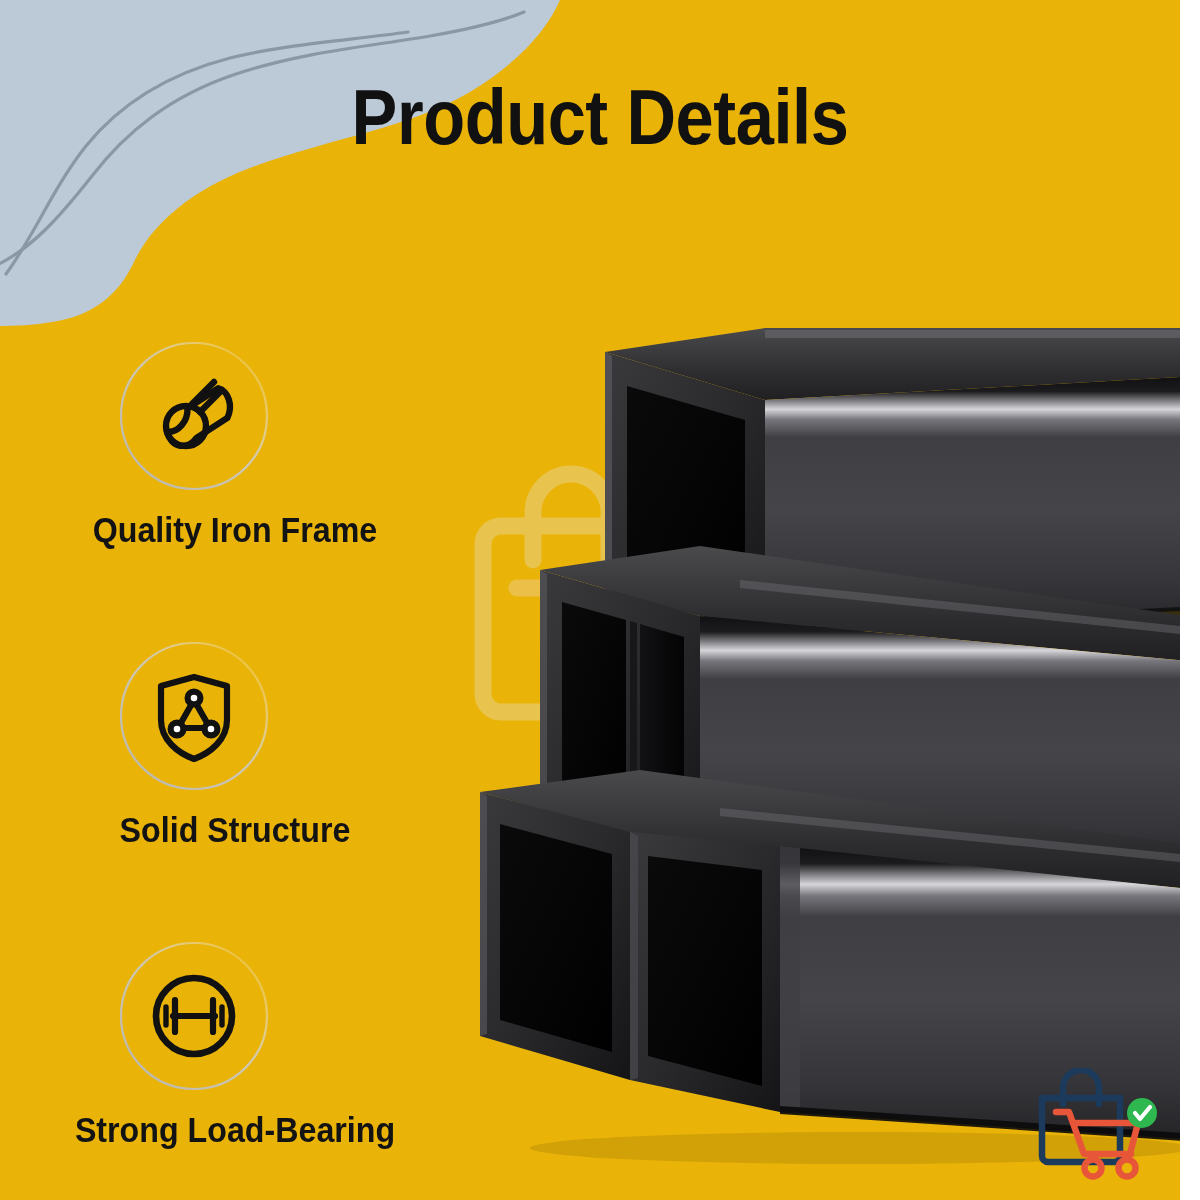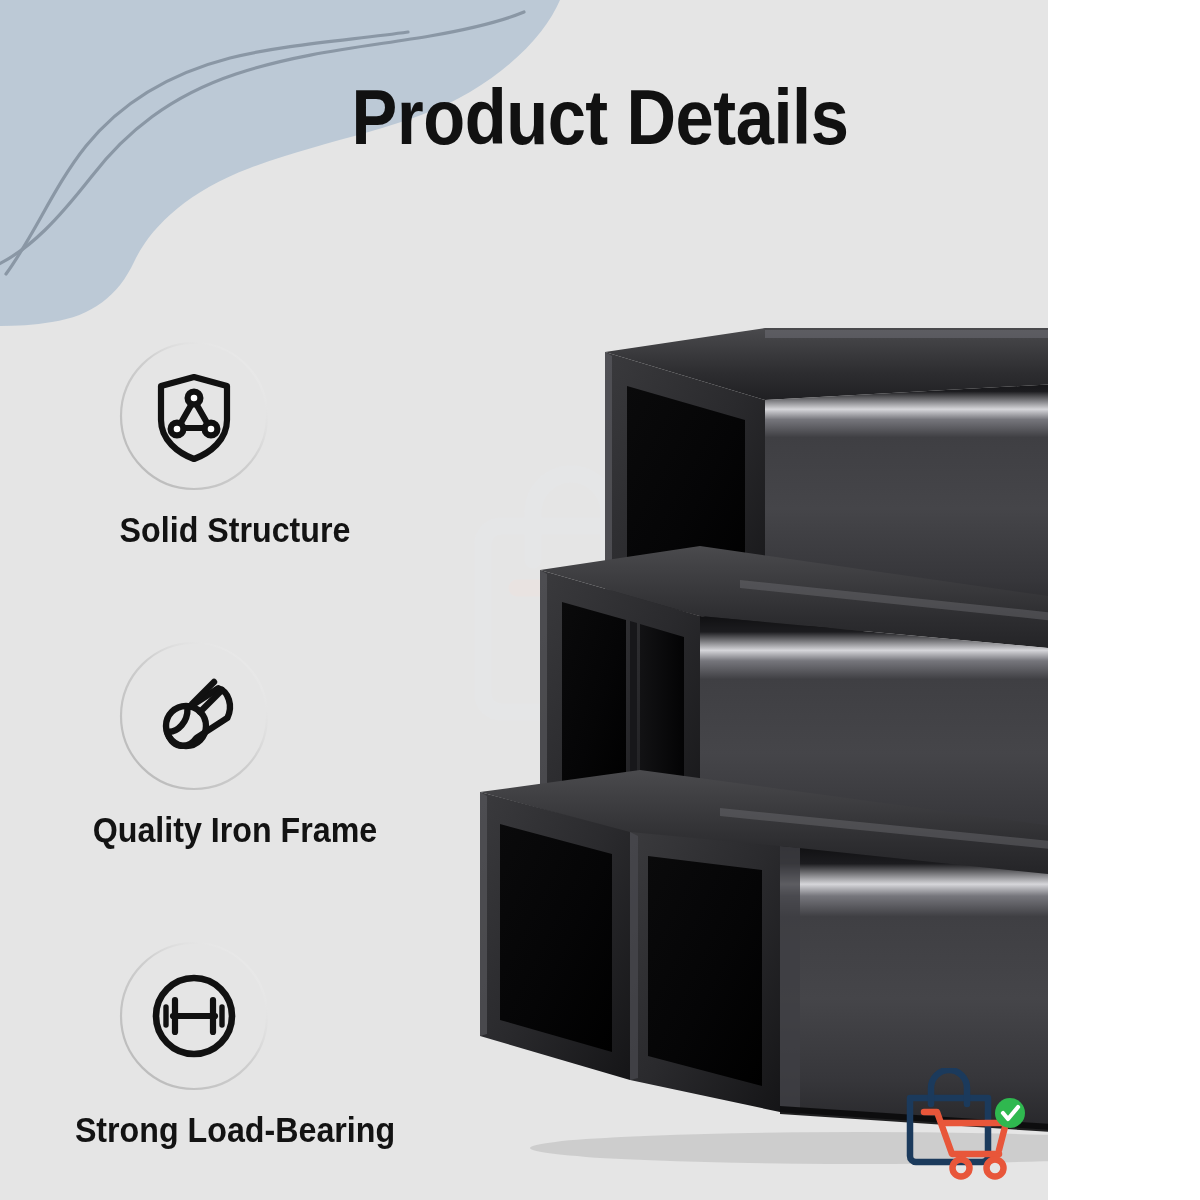--- a/index.html
+++ b/index.html
@@ -8,24 +8,25 @@
     background: #ffffff;
   }
   body {
     width: 1200px;
     height: 1200px;
     font-family: "Liberation Sans", sans-serif;
     overflow: hidden;
   }
   #stage {
     position: relative;
-    width: 1048px;
+    width: 1140px;
     height: 1200px;
-    background: #e5e5e5;
+    background: #eab308;
     overflow: hidden;
+    padding-left: 40px;
   }
 
   
   .blob-layer {
     position: absolute;
     left: 0; top: 0;
     width: 620px;
     height: 330px;
     pointer-events: none;
   }
@@ -146,63 +147,63 @@
   </div>
 
   <div class="page-title">Product Details</div>
 
   <div class="features">
 
     <div class="feature">
       <div class="feature-badge">
         <svg class="ring" viewBox="0 0 152 152">
           <defs>
+            <linearGradient id="ringGrad1" x1="0" y1="1" x2="1" y2="0">
+              <stop offset="0%" stop-color="#b5b5b5" stop-opacity="1"></stop>
+              <stop offset="55%" stop-color="#cccccc" stop-opacity="0.85"></stop>
+              <stop offset="100%" stop-color="#ffffff" stop-opacity="0"></stop>
+            </linearGradient>
+          </defs>
+          <circle cx="76" cy="76" r="73" fill="none" stroke="url(#ringGrad1)" stroke-width="2.2"></circle>
+        </svg>
+        <svg class="feature-icon" viewBox="0 0 104 104">
+          <g fill="none" stroke="#111111" stroke-width="6.4" stroke-linejoin="round" stroke-linecap="round">
+            <path d="M30,74 A17,21 0 0 0 45,47 L71,21 A17,21 0 0 1 86,48 L60,74 A17,21 0 0 1 30,74 Z" transform="rotate(12 58 48)"></path>
+            <ellipse cx="44" cy="62" rx="20" ry="20"></ellipse>
+            <path d="M58,48 L80,26"></path>
+            <path d="M50,40 L72,18"></path>
+          </g>
+        </svg>
+      </div>
+      <div class="feature-label">Quality Iron Frame</div>
+    </div>
+
+    <div class="feature">
+      <div class="feature-badge">
+        <svg class="ring" viewBox="0 0 152 152">
+          <defs>
             <linearGradient id="ringGrad2" x1="0" y1="1" x2="1" y2="0">
               <stop offset="0%" stop-color="#b5b5b5" stop-opacity="1"></stop>
               <stop offset="55%" stop-color="#cccccc" stop-opacity="0.85"></stop>
               <stop offset="100%" stop-color="#ffffff" stop-opacity="0"></stop>
             </linearGradient>
           </defs>
           <circle cx="76" cy="76" r="73" fill="none" stroke="url(#ringGrad2)" stroke-width="2.2"></circle>
         </svg>
         <svg class="feature-icon" viewBox="0 0 104 104">
           <g fill="none" stroke="#111111" stroke-width="6.2" stroke-linejoin="round" stroke-linecap="round">
             <path d="M19,22 L52,13 L85,22 L85,56 C85,76 68,89 52,95 C36,89 19,76 19,56 Z"></path>
             <path d="M52,36 L36,64 L68,64 Z"></path>
             <circle cx="52" cy="34" r="6.4" fill="#ffffff"></circle>
             <circle cx="35" cy="65" r="6.4" fill="#ffffff"></circle>
             <circle cx="69" cy="65" r="6.4" fill="#ffffff"></circle>
           </g>
         </svg>
       </div>
       <div class="feature-label">Solid Structure</div>
-    </div>
-
-    <div class="feature">
-      <div class="feature-badge">
-        <svg class="ring" viewBox="0 0 152 152">
-          <defs>
-            <linearGradient id="ringGrad1" x1="0" y1="1" x2="1" y2="0">
-              <stop offset="0%" stop-color="#b5b5b5" stop-opacity="1"></stop>
-              <stop offset="55%" stop-color="#cccccc" stop-opacity="0.85"></stop>
-              <stop offset="100%" stop-color="#ffffff" stop-opacity="0"></stop>
-            </linearGradient>
-          </defs>
-          <circle cx="76" cy="76" r="73" fill="none" stroke="url(#ringGrad1)" stroke-width="2.2"></circle>
-        </svg>
-        <svg class="feature-icon" viewBox="0 0 104 104">
-          <g fill="none" stroke="#111111" stroke-width="6.4" stroke-linejoin="round" stroke-linecap="round">
-            <path d="M30,74 A17,21 0 0 0 45,47 L71,21 A17,21 0 0 1 86,48 L60,74 A17,21 0 0 1 30,74 Z" transform="rotate(12 58 48)"></path>
-            <ellipse cx="44" cy="62" rx="20" ry="20"></ellipse>
-            <path d="M58,48 L80,26"></path>
-            <path d="M50,40 L72,18"></path>
-          </g>
-        </svg>
-      </div>
-      <div class="feature-label">Quality Iron Frame</div>
     </div>
 
     <div class="feature">
       <div class="feature-badge">
         <svg class="ring" viewBox="0 0 152 152">
           <defs>
             <linearGradient id="ringGrad3" x1="0" y1="1" x2="1" y2="0">
               <stop offset="0%" stop-color="#b5b5b5" stop-opacity="1"></stop>
               <stop offset="55%" stop-color="#cccccc" stop-opacity="0.85"></stop>
               <stop offset="100%" stop-color="#ffffff" stop-opacity="0"></stop>

